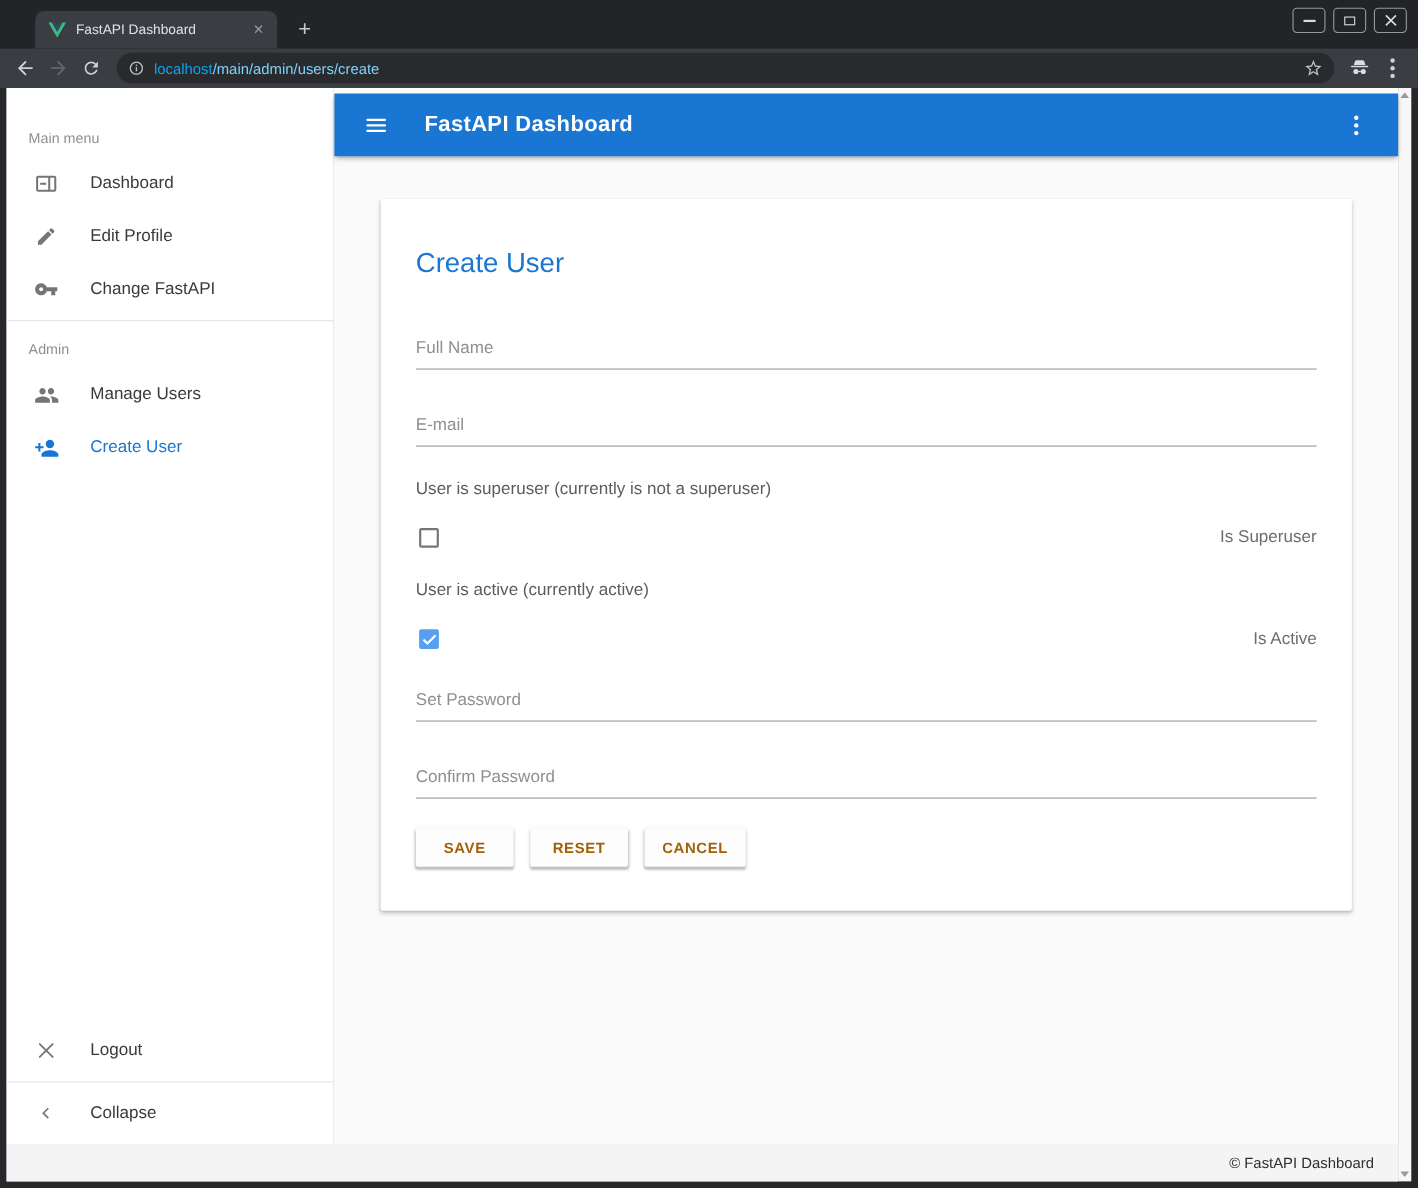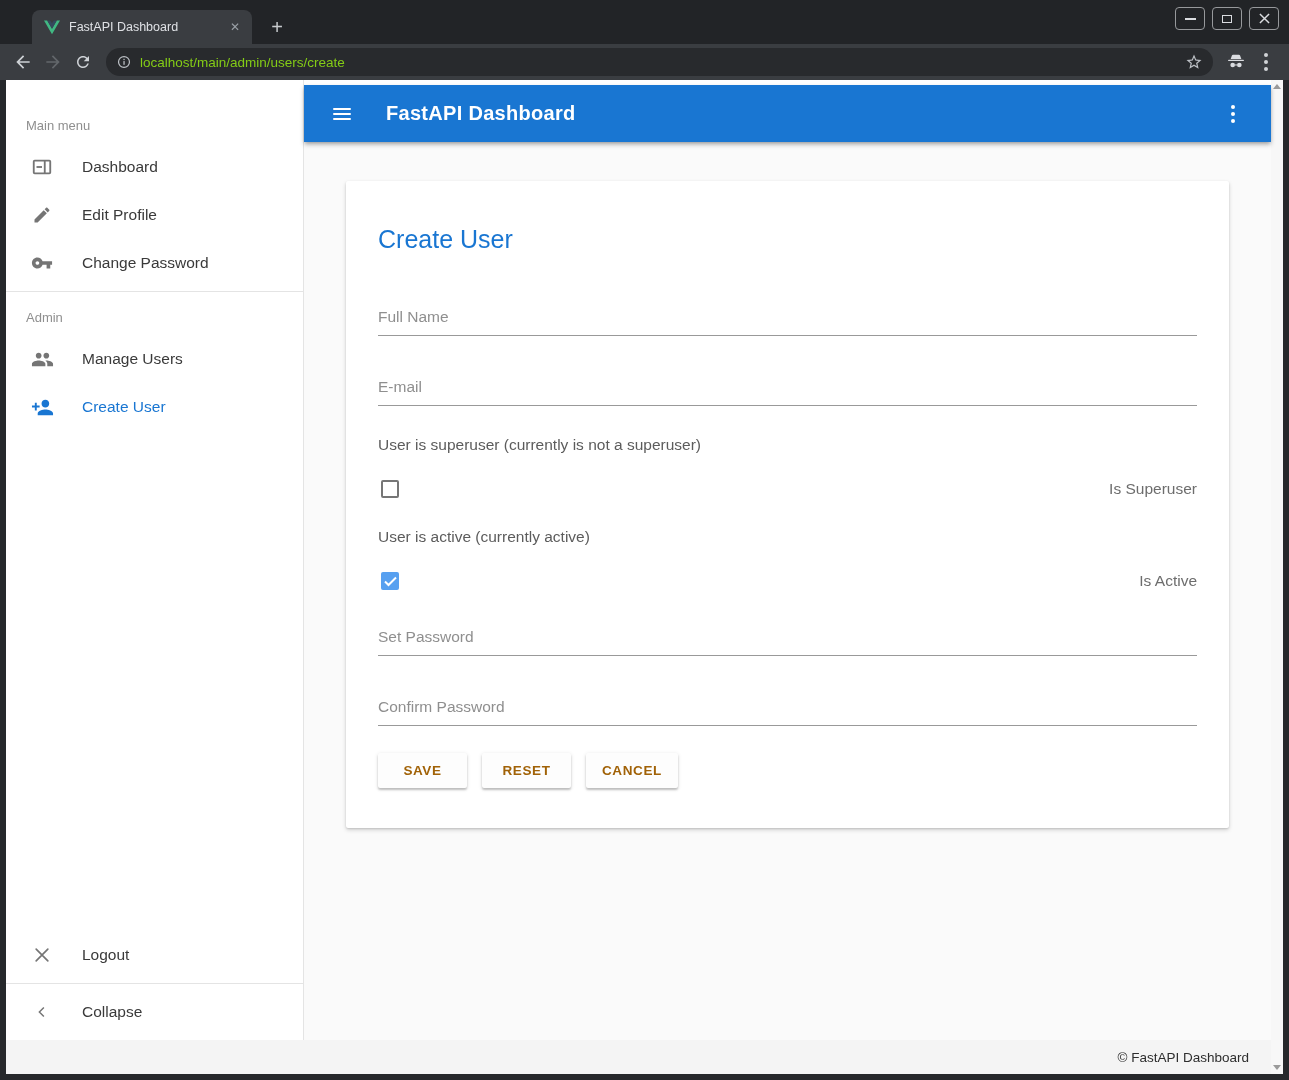--- a/index.html
+++ b/index.html
@@ -17,22 +17,22 @@
   .win-controls { position:absolute; top:7px; right:10px; display:flex; gap:7px; }
   .win-btn { width:30px; height:23px; border:1px solid #97999c; border-radius:4px; display:flex; align-items:center; justify-content:center; cursor:pointer; }
   .glyph-min { width:11px; border-bottom:2px solid #dadce0; }
   .glyph-max { width:10px; height:8px; border:1.6px solid #dadce0; }
 
   
   .toolbar { height:36px; flex:none; background:#3a3d41; display:flex; align-items:center; padding:0 8px; }
   .tool-btn { width:30px; height:30px; flex:none; display:flex; align-items:center; justify-content:center; cursor:pointer; }
   .addressbar { flex:1; height:28px; margin:0 8px; background:#282a2d; border-radius:14px; display:flex; align-items:center; padding:0 6px 0 10px; min-width:0; }
   .url { font-size:13.5px; margin-left:8px; white-space:nowrap; overflow:hidden; flex:1; }
-  .url .host { color:#84cc16; }
-  .url .path { color:#84cc16; }
+  .url .host { color:#0ea5e9; }
+  .url .path { color:#7dd3fc; }
 
   
   .viewport { flex:1; display:flex; border-left:6px solid #26282b; border-right:6px solid #26282b; border-bottom:6px solid #26282b; min-height:0; }
   .webpage { flex:1; display:flex; flex-direction:column; background:#fafafa; min-width:0; }
   .page-main { flex:1; display:flex; min-height:0; }
 
   
   .sidebar { width:298px; flex:none; background:#fff; border-right:1px solid #e4e4e4; display:flex; flex-direction:column; padding:24px 0 4px; }
   .side-section-label { padding:14px 20px 10px; font-size:13px; color:#8f8f8f; }
   .side-item { height:48px; flex:none; display:flex; align-items:center; padding:0 16px 0 24px; cursor:pointer; }
@@ -185,21 +185,21 @@
             </span>
             <span class="side-label">Edit Profile</span>
           </div>
 
           <div class="side-item">
             <span class="side-icon">
               <svg width="22" height="22" viewBox="0 0 24 24" fill="#757575">
                   <path d="M12.65 10C11.83 7.67 9.61 6 7 6c-3.31 0-6 2.69-6 6s2.69 6 6 6c2.61 0 4.83-1.67 5.65-4H17v4h4v-4h2v-4H12.65zM7 14c-1.1 0-2-.9-2-2s.9-2 2-2 2 .9 2 2-.9 2-2 2z"></path>
                 </svg>
             </span>
-            <span class="side-label">Change Password</span>
+            <span class="side-label">Change FastAPI</span>
           </div>
 
           <div class="side-divider"></div>
           <div class="side-section-label">Admin</div>
 
           <div class="side-item">
             <span class="side-icon">
               <svg width="23" height="23" viewBox="0 0 24 24" fill="#757575">
                   <path d="M16 11c1.66 0 2.99-1.34 2.99-3S17.66 5 16 5c-1.66 0-3 1.34-3 3s1.34 3 3 3zm-8 0c1.66 0 2.99-1.34 2.99-3S9.66 5 8 5C6.34 5 5 6.34 5 8s1.34 3 3 3zm0 2c-2.33 0-7 1.17-7 3.5V19h14v-2.5c0-2.33-4.67-3.5-7-3.5zm8 0c-.29 0-.62.02-.97.05 1.16.84 1.97 1.97 1.97 3.45V19h6v-2.5c0-2.33-4.67-3.5-7-3.5z"></path>
                 </svg>

